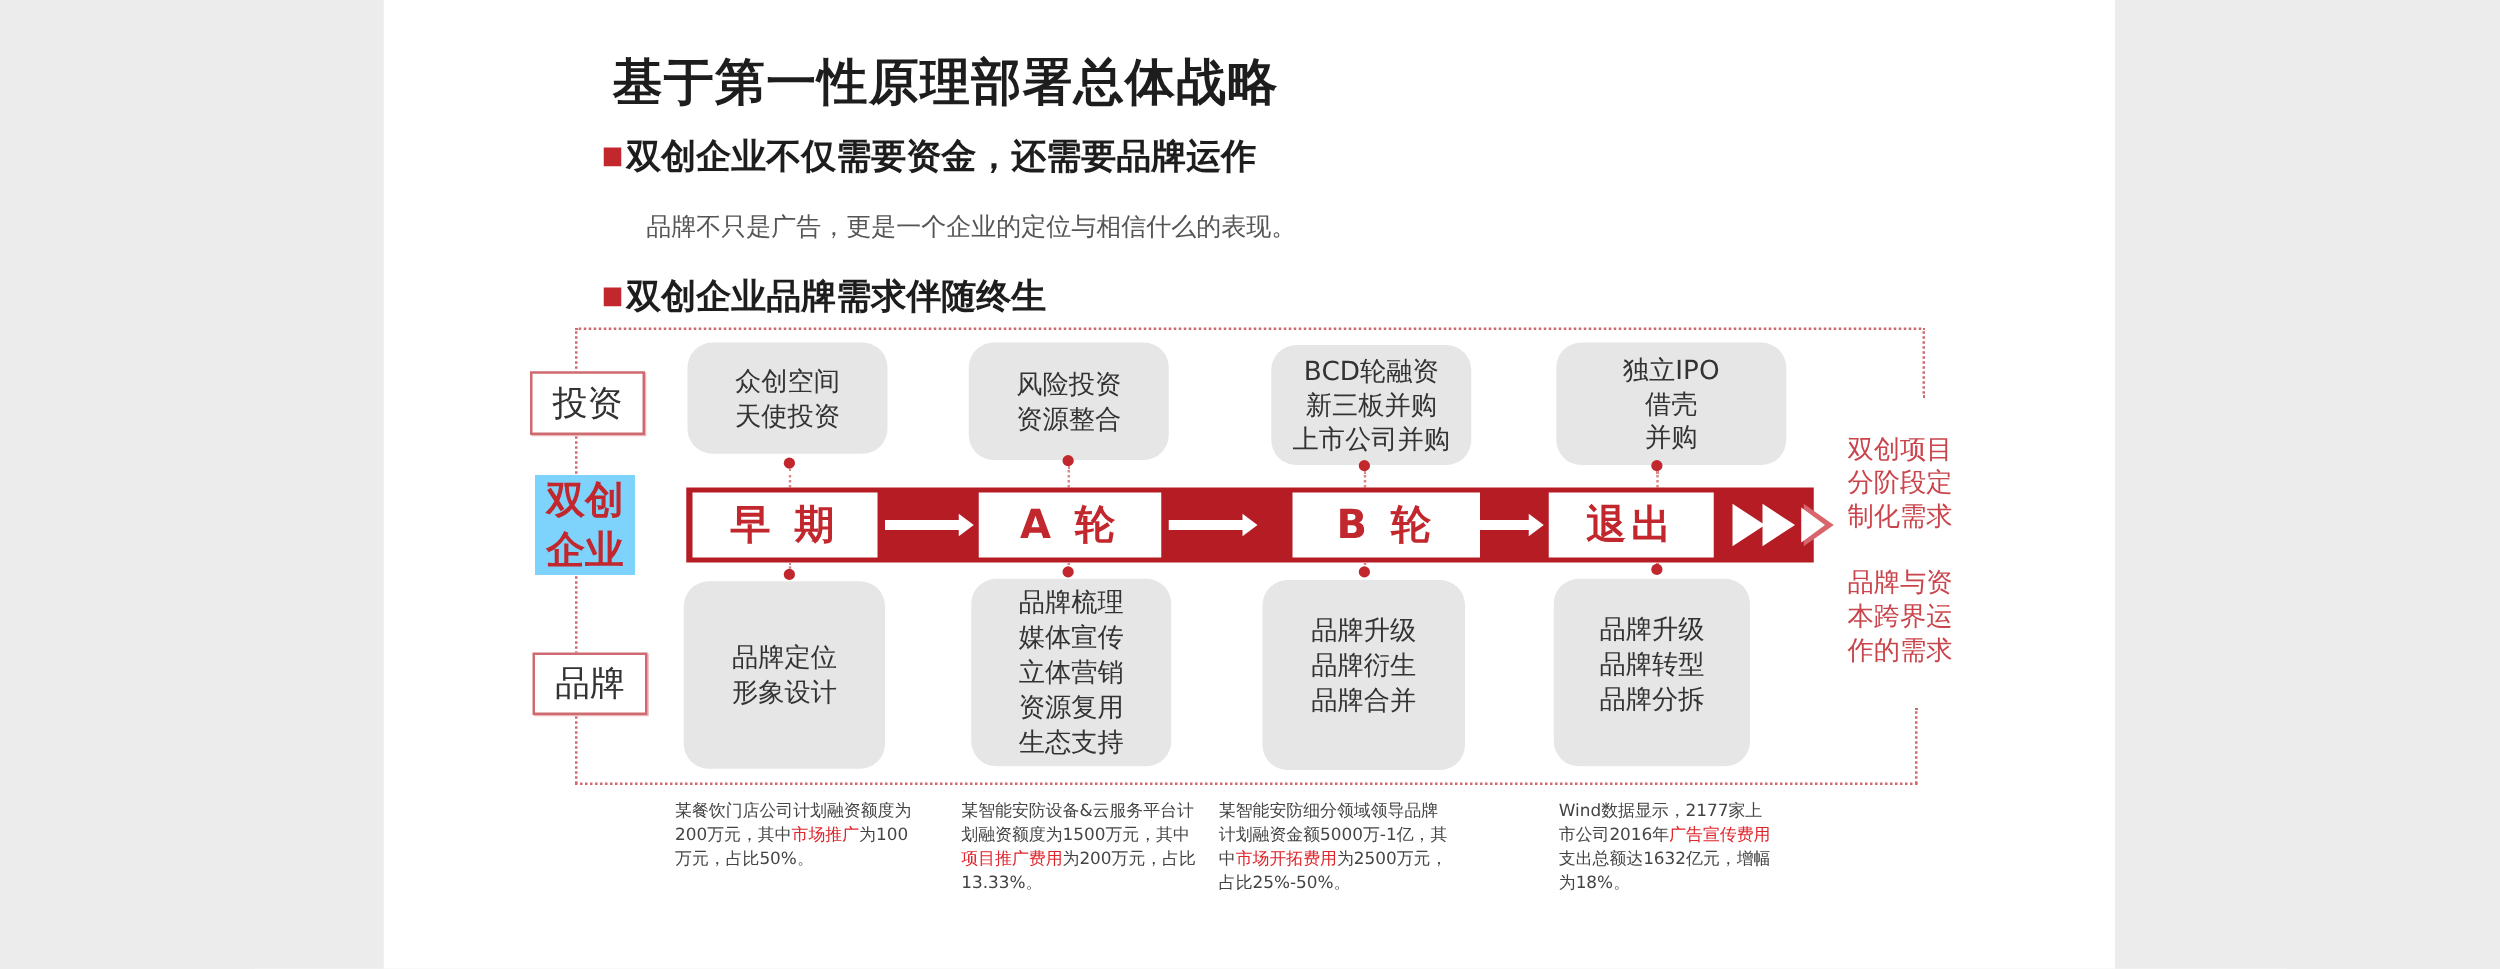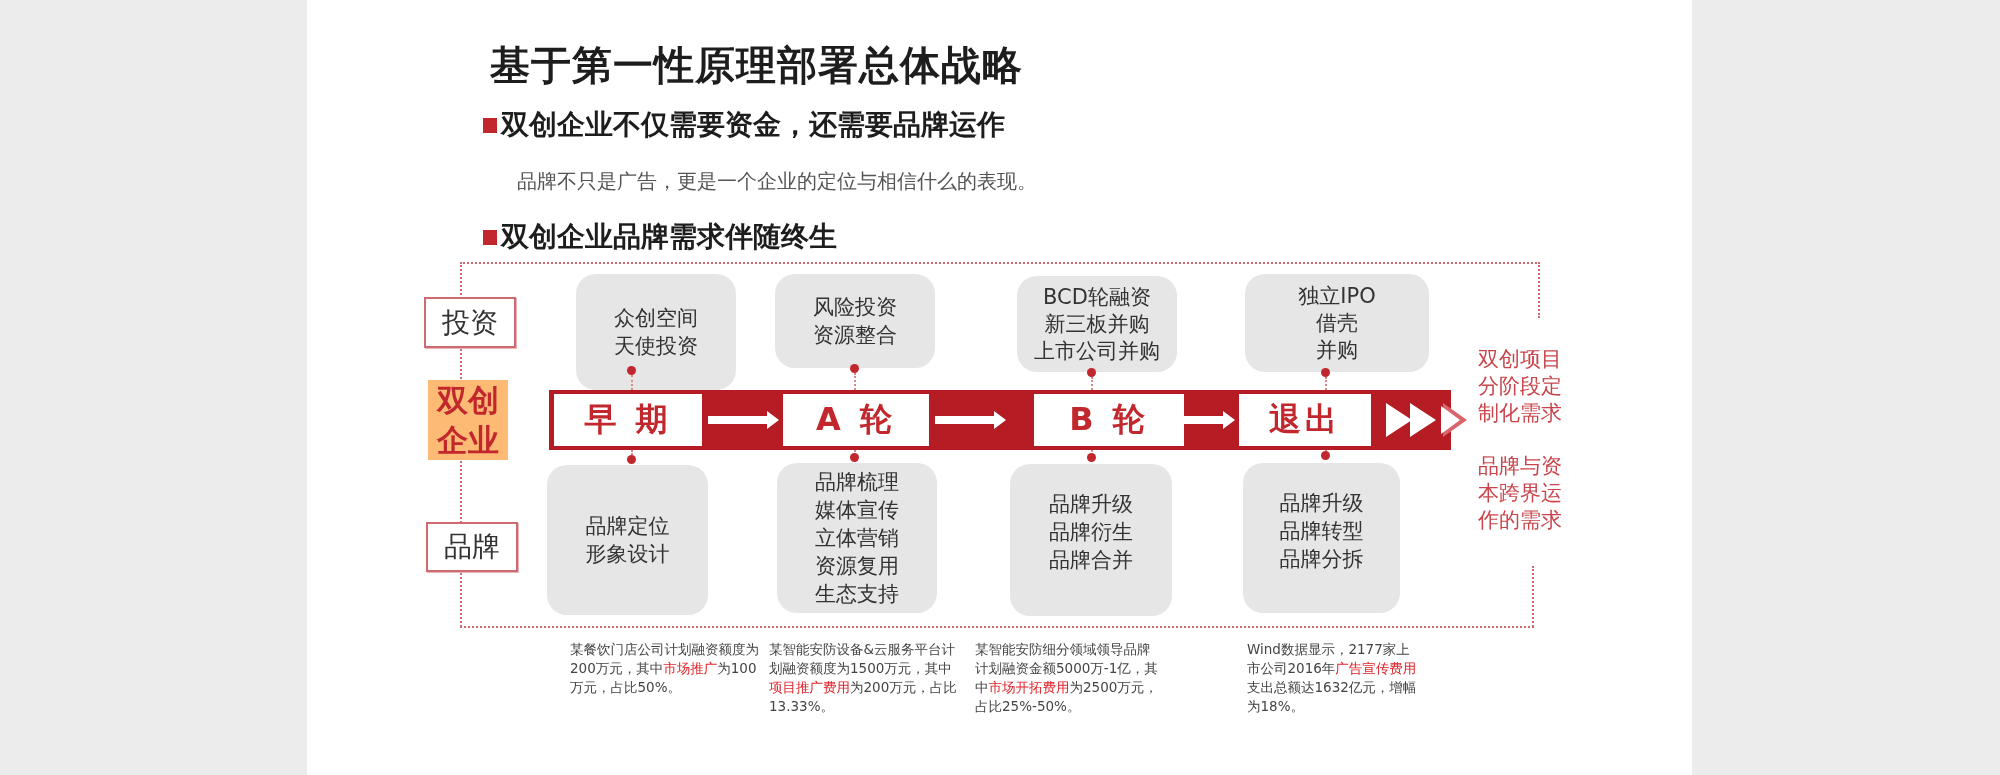--- a/index.html
+++ b/index.html
@@ -31,21 +31,21 @@
   .frame-right-bot { left: 1532px; top: 566px; width: 0; height: 61px; border-left: 2px dotted #d06a70; }
 
   .side-label {
     background: #fff; border: 2px solid #cf6b70; color: #333; font-size: 28px;
     display: flex; align-items: center; justify-content: center; box-shadow: 1px 1px 0 #e9b6b9;
   }
   .side-invest { left: 424px; top: 297px; width: 88px; height: 47px; }
   .side-brand { left: 426px; top: 522px; width: 88px; height: 46px; align-items: center; }
   .side-main {
     left: 428px; top: 380px; width: 80px; font-size: 31px; font-weight: bold; color: #c1272d;
-    line-height: 40px; text-align: center; background: #fdba74;
+    line-height: 40px; text-align: center; background: #7dd3fc;
   }
 
   .gbox {
     background: #e6e6e6; border-radius: 20px; color: #333; font-size: 21px;
     display: flex; flex-direction: column; align-items: center; justify-content: center;
     line-height: 28px; text-align: center;
   }
   .dot { width: 9px; height: 9px; border-radius: 50%; background: #c1272d; }
   .stem { width: 0; border-left: 2px dotted #d88; }
 
@@ -96,21 +96,21 @@
   <span>投资</span>
 </div>
 <div class="abs side-main">
   <div>双创</div>
   <div>企业</div>
 </div>
 <div class="abs side-label side-brand">
   <span>品牌</span>
 </div>
 
-<div class="abs gbox" style="left:576px; top:274px; width:160px; height:116px;">
+<div class="abs gbox" style="left:550px; top:274px; width:160px; height:89px;">
   <div>众创空间</div>
   <div>天使投资</div>
 </div>
 <div class="abs gbox" style="left:775px; top:274px; width:160px; height:94px;">
   <div>风险投资</div>
   <div>资源整合</div>
 </div>
 <div class="abs gbox" style="left:1017px; top:276px; width:160px; height:96px; line-height:27px;">
   <div>BCD轮融资</div>
   <div>新三板并购</div>
@@ -195,21 +195,21 @@
   <div>双创项目</div>
   <div>分阶段定</div>
   <div>制化需求</div>
 </div>
 <div class="abs note-right" style="left:1478px; top:453px;">
   <div>品牌与资</div>
   <div>本跨界运</div>
   <div>作的需求</div>
 </div>
 
-<div class="abs fn" style="left:540px; top:640px; width:190px;margin-left:30px;">
+<div class="abs fn" style="left:540px; top:640px; width:190px;">
   <span>某餐饮门店公司计划融资额度为200万元，其中</span><span class="hl">市场推广</span><span>为100万元，占比50%。</span>
 </div>
 <div class="abs fn" style="left:769px; top:640px; width:190px;">
   <span>某智能安防设备&amp;云服务平台计划融资额度为1500万元，其中</span><span class="hl">项目推广费用</span><span>为200万元，占比13.33%。</span>
 </div>
 <div class="abs fn" style="left:975px; top:640px; width:185px;">
   <span>某智能安防细分领域领导品牌计划融资金额5000万-1亿，其中</span><span class="hl">市场开拓费用</span><span>为2500万元，占比25%-50%。</span>
 </div>
 <div class="abs fn" style="left:1247px; top:640px; width:175px;">
   <span>Wind数据显示，2177家上市公司2016年</span><span class="hl">广告宣传费用</span><span>支出总额达1632亿元，增幅为18%。</span>

